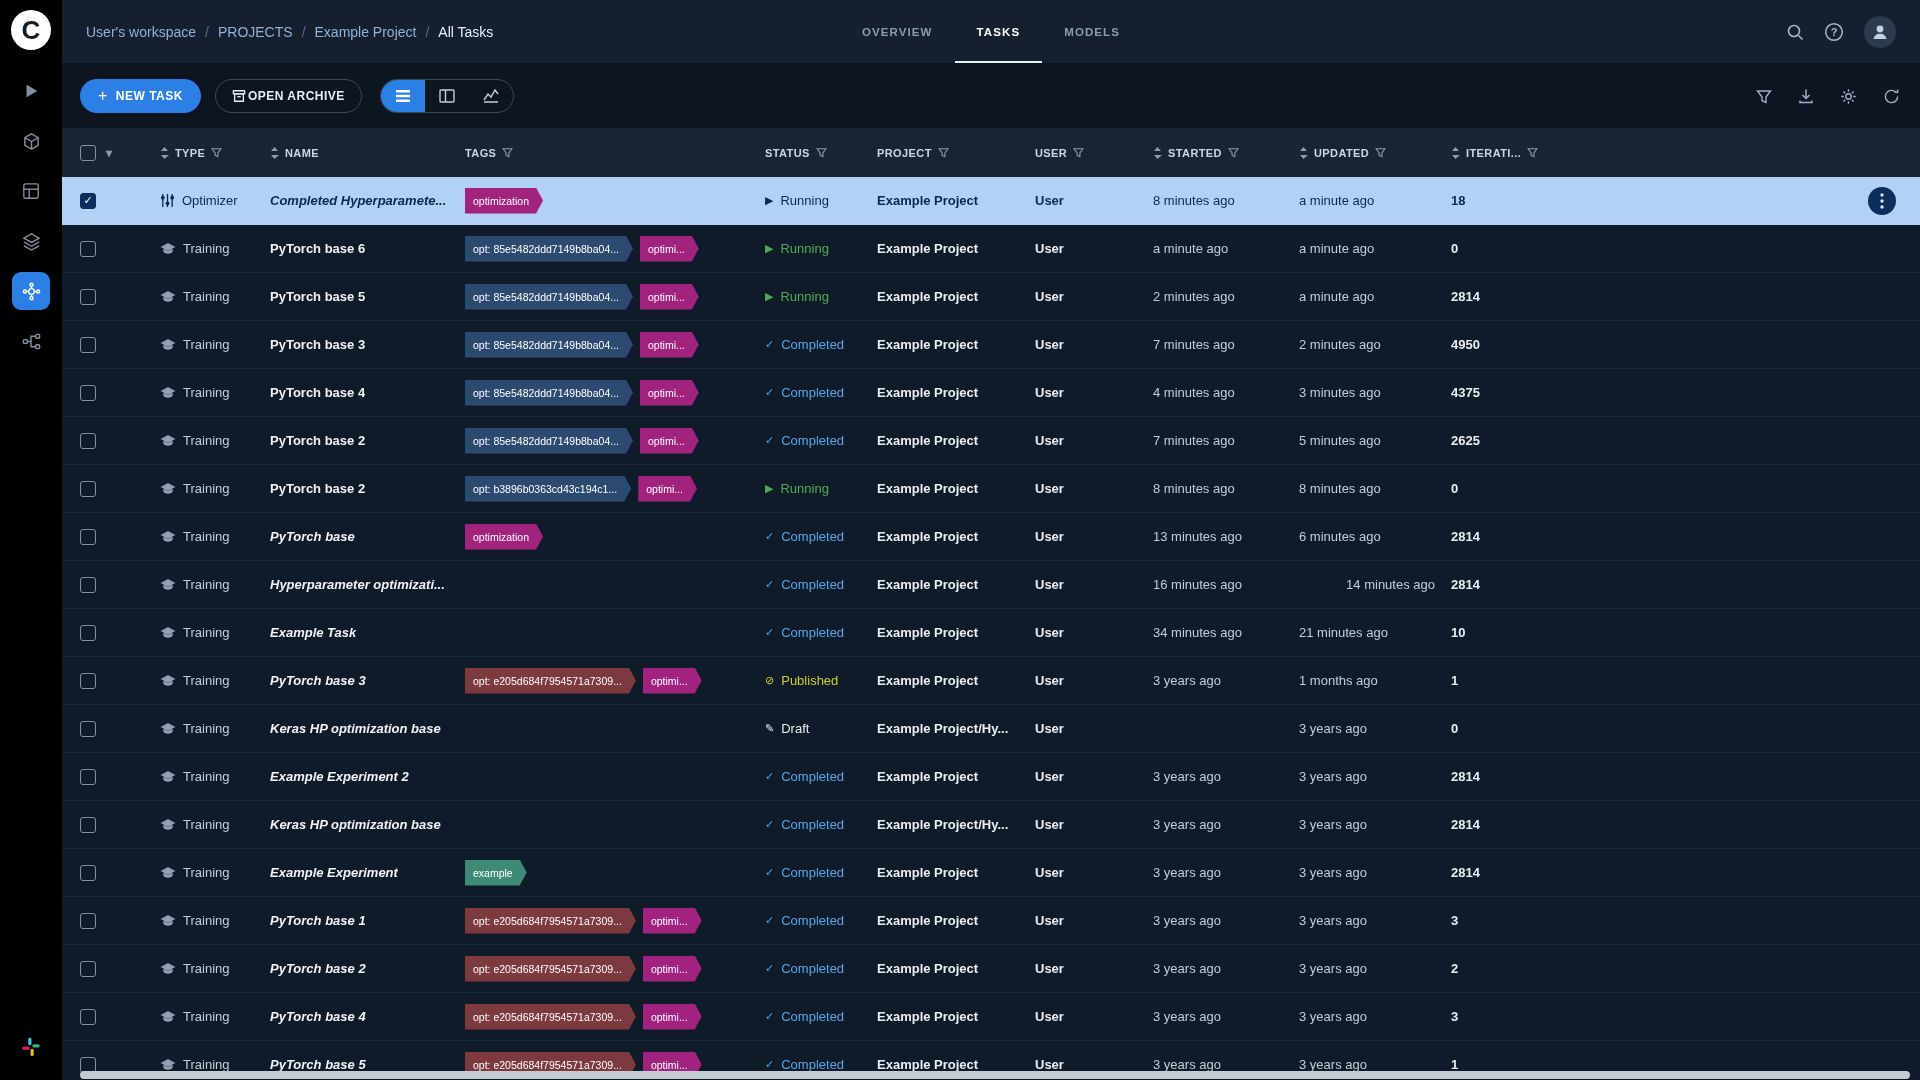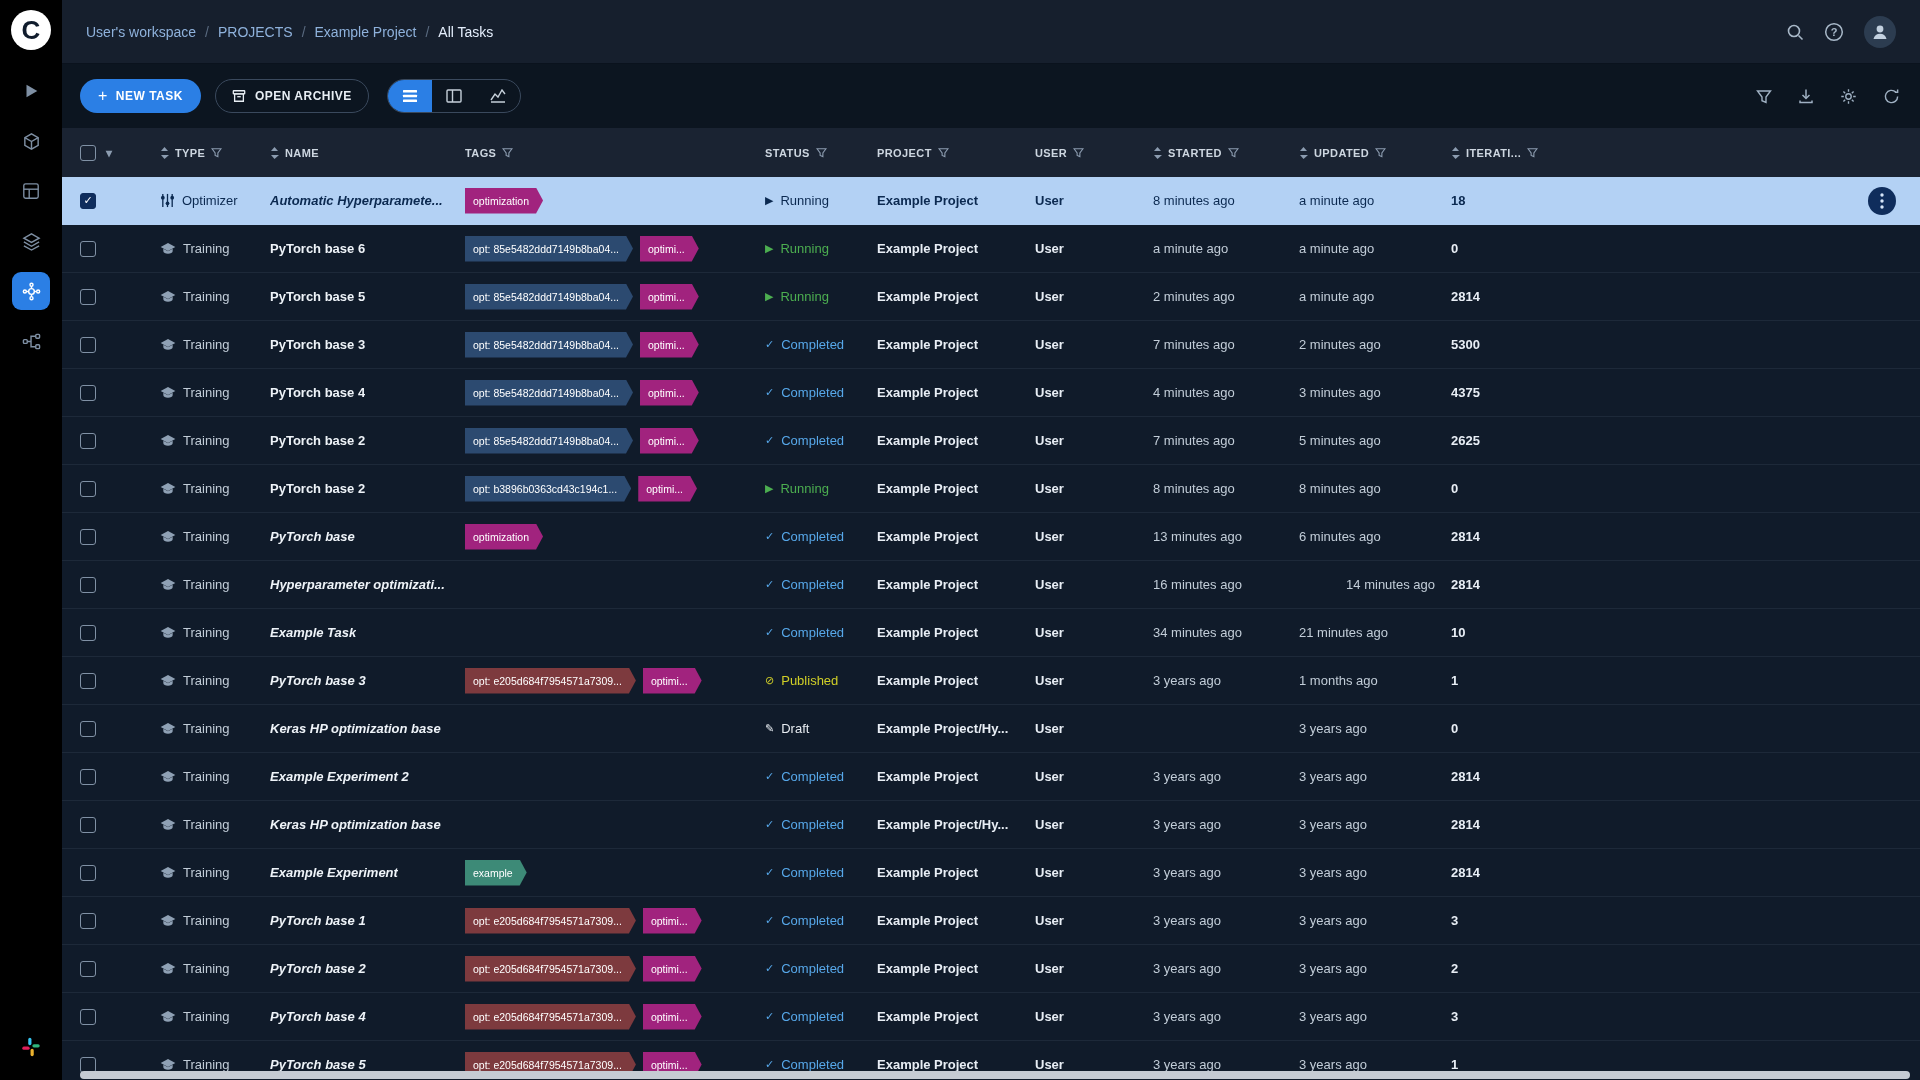--- a/index.html
+++ b/index.html
@@ -33,21 +33,21 @@
   .top-icons{margin-left:auto;display:flex;gap:20px;align-items:center;color:#a8b8c8}
   .top-icon-btn{cursor:pointer;display:flex;align-items:center;justify-content:center}
   .top-icon-btn.avatar{width:32px;height:32px;border-radius:50%;background:#2c3c50;color:#c3d1e0}
 
   
   .toolbar{height:64px;display:flex;align-items:center;padding:0 20px 0 18px;gap:14px;flex:none}
   .btn-primary{display:flex;align-items:center;gap:8px;height:34px;padding:0 18px;border:none;
     border-radius:17px;background:#2b7fe5;color:#fff;font-size:12px;font-weight:700;letter-spacing:.5px;
     cursor:pointer;font-family:inherit}
   .btn-primary .plus{font-size:16px;font-weight:400;line-height:1}
-  .btn-outline{display:flex;align-items:center;gap:9px;height:34px;padding:0 16px;background:transparent;
+  .btn-outline{display:flex;align-items:center;gap:2px;height:34px;padding:0 16px;background:transparent;
     border:1px solid #3a495d;border-radius:17px;color:#e8eef4;font-size:12px;font-weight:700;
     letter-spacing:.5px;cursor:pointer;font-family:inherit}
   .view-toggle{display:flex;border:1px solid #3a495d;border-radius:17px;overflow:hidden;height:34px;margin-left:4px}
   .view-seg{width:44px;display:flex;align-items:center;justify-content:center;color:#c6d0da;cursor:pointer}
   .view-seg.active{background:#2b7fe5;color:#fff}
   .toolbar-right{margin-left:auto;display:flex;gap:26px;align-items:center;color:#9fb0c2}
   .tool-icon-btn{cursor:pointer;display:flex;align-items:center}
 
   
   .table{flex:1;display:flex;flex-direction:column;min-height:0}
@@ -174,20 +174,31 @@
     <header class="topbar">
       <div class="breadcrumb" id="breadcrumb">
           <span class="crumb">User's workspace</span>
           <span class="sep">/</span>
           <span class="crumb">PROJECTS</span>
           <span class="sep">/</span>
           <span class="crumb">Example Project</span>
           <span class="sep">/</span>
           <span class="crumb current">All Tasks</span>
         </div>
+      <nav class="tabs" id="tabs">
+          <div class="tab">
+            <span>OVERVIEW</span>
+          </div>
+          <div class="tab active">
+            <span>TASKS</span>
+          </div>
+          <div class="tab">
+            <span>MODELS</span>
+          </div>
+        </nav>
       <div class="top-icons" id="top-icons">
           <div class="top-icon-btn">
             <span class="icon-wrap" style="display: flex; align-items: center;">
               <svg width="18" height="18" viewBox="0 0 18 18" fill="none" stroke="currentColor" stroke-width="1.6">
                 <circle cx="8" cy="8" r="5.5"></circle>
                 <line x1="12.5" y1="12.5" x2="16.5" y2="16.5"></line>
               </svg>
             </span>
           </div>
           <div class="top-icon-btn">
@@ -404,21 +415,21 @@
                   <line x1="8" y1="1" x2="8" y2="15"></line>
                   <line x1="13" y1="1" x2="13" y2="15"></line>
                   <circle cx="3" cy="5" r="2" fill="currentColor" stroke="none"></circle>
                   <circle cx="8" cy="11" r="2" fill="currentColor" stroke="none"></circle>
                   <circle cx="13" cy="5" r="2" fill="currentColor" stroke="none"></circle>
                 </svg>
               </span>
               <span class="type-label">Optimizer</span>
             </div>
             <div class="cell cell-name" style="width: 195px;">
-              <span class="task-name italic">Automatic Hyperparamete...</span>
+              <span class="task-name italic">Completed Hyperparamete...</span>
             </div>
             <div class="cell cell-tags" style="width: 300px;">
               <span class="tag" style="background: rgb(161, 35, 126);">optimization</span>
             </div>
             <div class="cell cell-status" style="width: 112px;">
               <span class="status status-running">
                 <span class="status-icon">▶</span>
                 <span class="status-label">Running</span>
               </span>
             </div>
@@ -565,21 +576,21 @@
             <div class="cell cell-user" style="width: 118px;">
               <span>User</span>
             </div>
             <div class="cell cell-started" style="width: 146px;">
               <span>7 minutes ago</span>
             </div>
             <div class="cell cell-updated" style="width: 152px;">
               <span>2 minutes ago</span>
             </div>
             <div class="cell cell-iterations" style="width: 110px;">
-              <span>5300</span>
+              <span>4950</span>
             </div>
             <div class="cell cell-filler" style="flex: 1 1 0%;"></div>
           </div>
           <div class="row">
             <div class="cell cell-checkbox" style="width: 90px;">
               <span class="checkbox"></span>
             </div>
             <div class="cell cell-type" style="width: 110px;">
               <span class="type-icon" style="display: flex; align-items: center;">
                 <svg width="16" height="14" viewBox="0 0 24 20" fill="currentColor">

